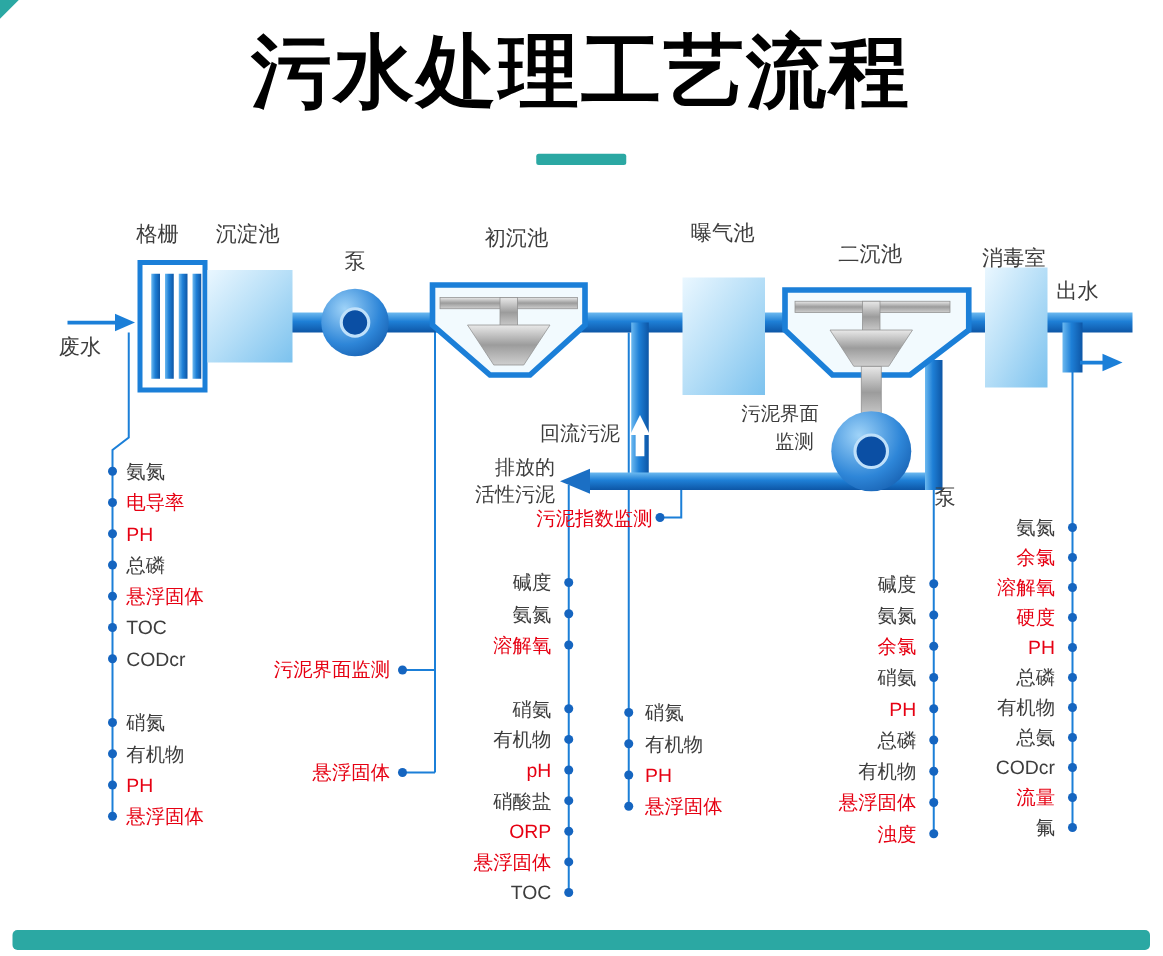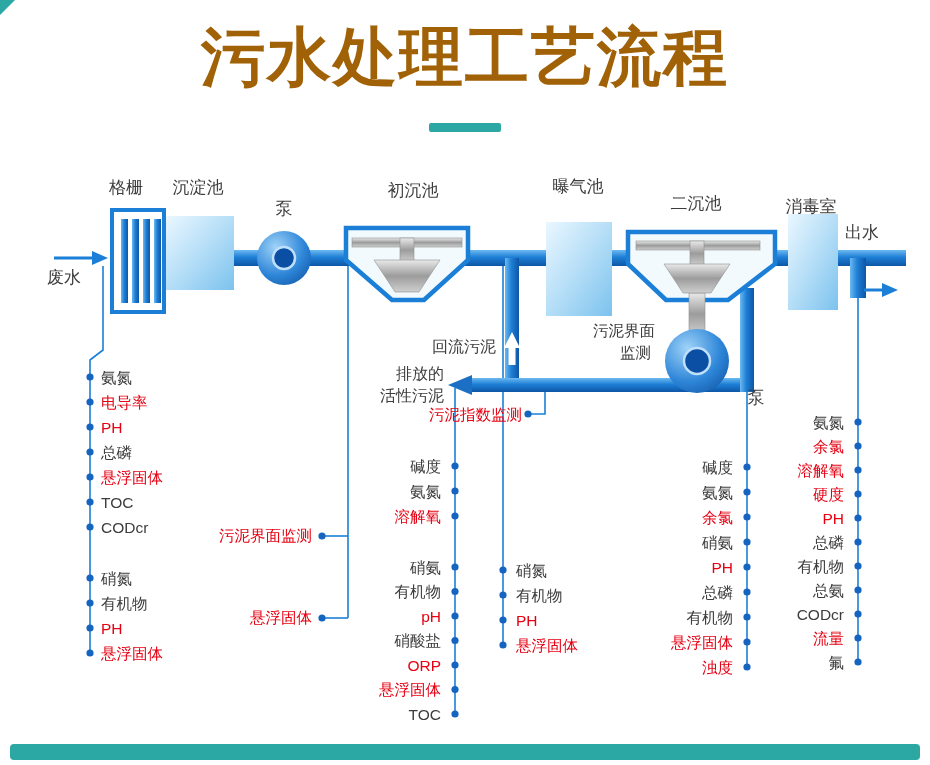--- a/index.html
+++ b/index.html
@@ -1,21 +1,21 @@
 <!DOCTYPE html>
 <html><head>
 <meta charset="utf-8">
 <style>
   html,body{margin:0;padding:0;}
   body{width:930px;height:765px;background:#ffffff;font-family:"Liberation Sans",sans-serif;}
   .page{position:relative;width:930px;height:765px;overflow:hidden;background:#ffffff;}
   .corner{position:absolute;top:0;left:0;width:0;height:0;
           border-top:15px solid #2BA8A3;border-right:15px solid transparent;}
   .title{position:absolute;top:14px;left:0;right:0;margin:0;text-align:center;
-         font-size:64px;font-weight:900;letter-spacing:2px;color:#a16207;}
+         font-size:64px;font-weight:900;letter-spacing:2px;color:#000000;}
   .divider{position:absolute;top:123px;left:50%;transform:translateX(-50%);
            width:72px;height:9px;background:#2BA8A3;border-radius:2px;}
   .bottom-bar{position:absolute;top:744px;left:10px;width:910px;height:16px;
               background:#2BA8A3;border-radius:4px;}
   svg.diagram{position:absolute;top:0;left:0;}
   svg text{font-family:"Liberation Sans",sans-serif;}
   .eq{font-size:17px;fill:#3d3d3d;}
   .ann{font-size:16px;fill:#3d3d3d;}
   .ann-s{font-size:15.5px;}
   .param{font-size:15.5px;}

